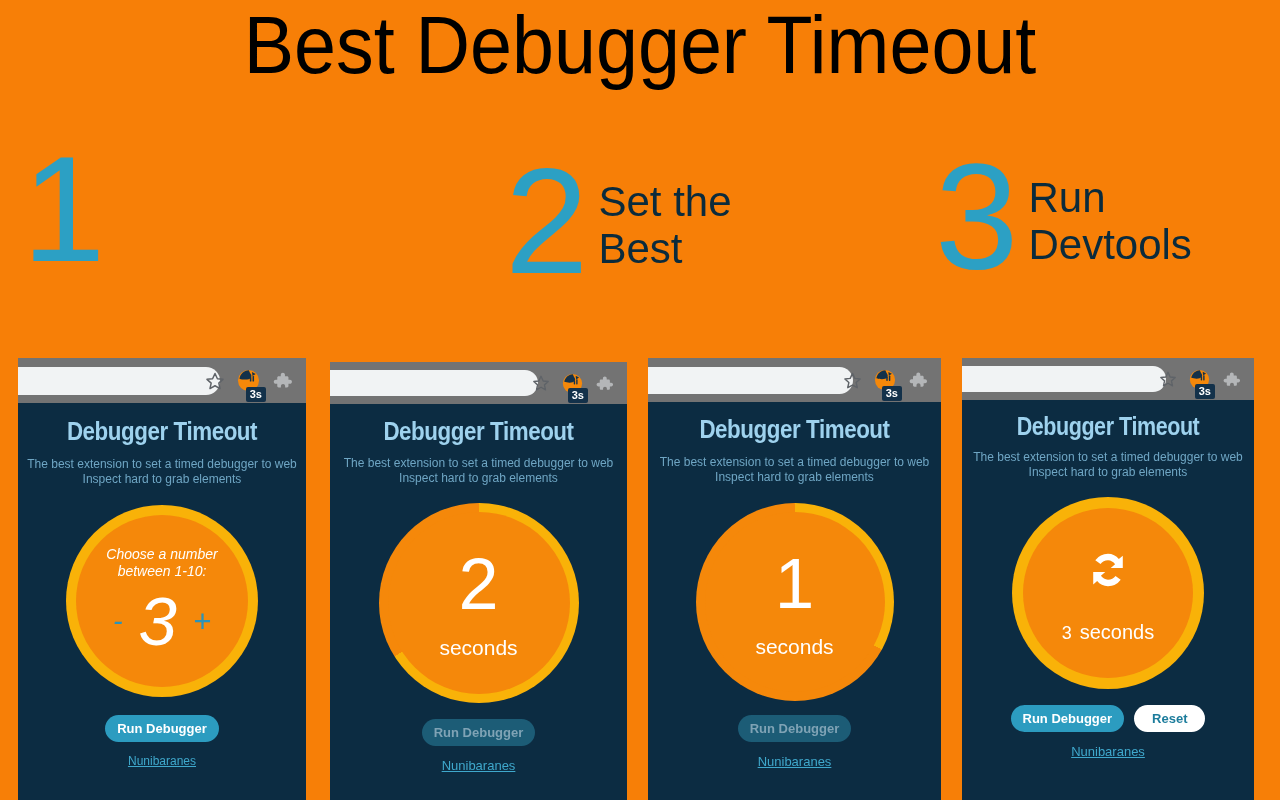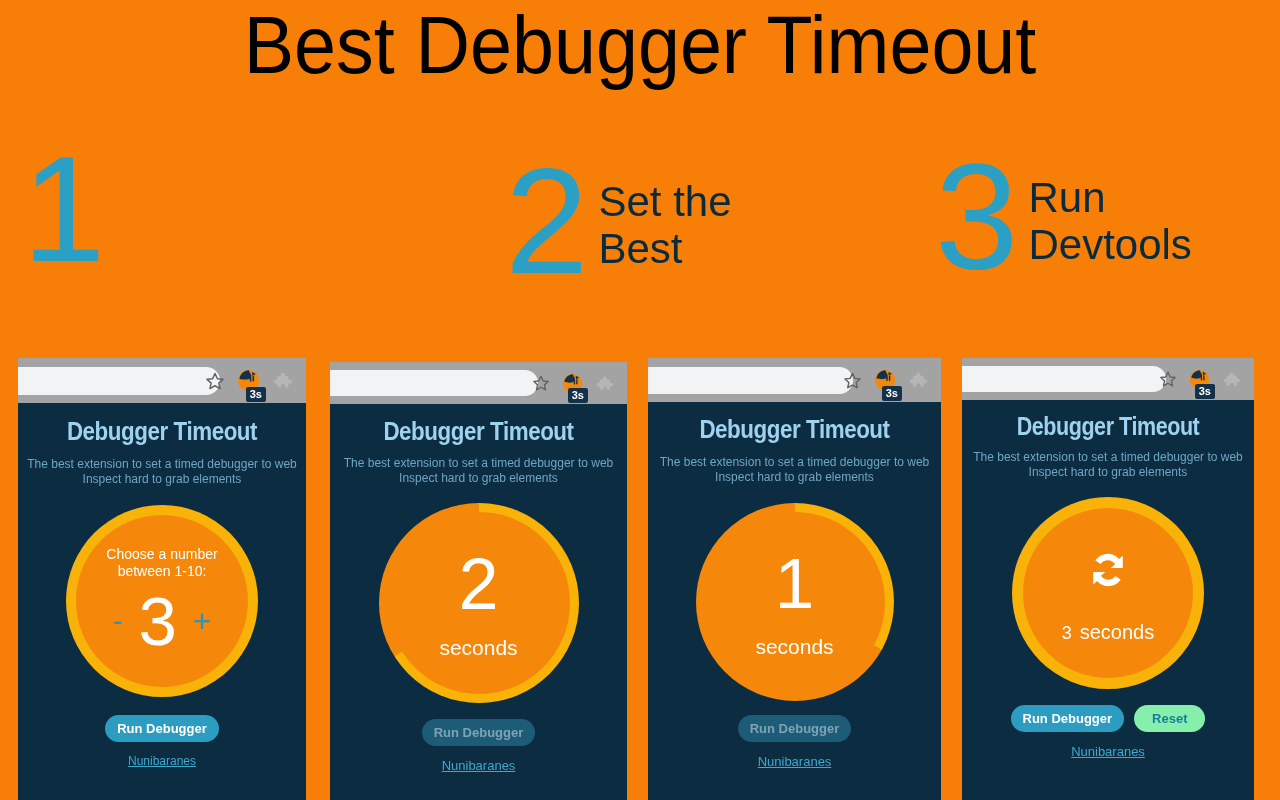--- a/index.html
+++ b/index.html
@@ -73,21 +73,21 @@
   
   .panels { position: absolute; left: 0; top: 0; width: 1280px; height: 800px; }
 
   .panel {
     position: absolute;
     background: #0C2C42;
     overflow: hidden;
   }
 
   .browser-bar {
-    background: #a3a3a3;
+    background: #737373;
     display: flex;
     align-items: center;
     justify-content: flex-end;
     position: relative;
   }
   .omnibox {
     position: absolute;
     left: 0;
     background: #F1F3F4;
     border-radius: 0 999px 999px 0;
@@ -210,21 +210,21 @@
   }
   .btn-run {
     background: #2C9CC0;
     color: #FFFFFF;
   }
   .btn-run.disabled {
     background: #1C5C76;
     color: #7FA3B5;
   }
   .btn-reset {
-    background: #86efac;
+    background: #ffffff;
     color: #1C7C9C;
   }
   .footer-link {
     font-family: "Liberation Sans", sans-serif;
     color: #3FA8CC;
     text-decoration: underline;
     display: block;
   }
 </style>
 </head>
@@ -276,21 +276,21 @@
           <div class="icon-btn">
             <svg width="21" height="21" viewBox="0 0 24 24" fill="#B4B6B8">
               <path d="M20.5 11h-1.7V8.6c0-.9-.7-1.6-1.6-1.6h-2.4V5.3c0-1.3-1.1-2.3-2.4-2.3S10 4 10 5.3V7H7.6c-.9 0-1.6.7-1.6 1.6V11H4.3C3 11 2 12.1 2 13.4s1 2.4 2.3 2.4H6v2.6c0 .9.7 1.6 1.6 1.6h2.6v-1.7c0-1.3 1.1-2.3 2.4-2.3s2.4 1 2.4 2.3V20h2.2c.9 0 1.6-.7 1.6-1.6v-2.6h1.7c1.3 0 2.3-1.1 2.3-2.4S21.8 11 20.5 11z"></path>
             </svg>
           </div>
         </div>
       </div>
       <div class="popup-body" style="height: 397px; padding-top: 13px;">
         <div class="popup-title" style="font-size: 26px;">Debugger Timeout</div>
         <div class="popup-sub" style="font-size: 12px; margin: 10px 7px 0px;">The best extension to set a timed debugger to web Inspect hard to grab elements</div>
-        <div class="timer-wrap" style="width: 192px; height: 192px; margin-top: 18px;">
+        <div class="timer-wrap" style="width: 192px; height: 192px; margin-top: 18px; font-style: italic;">
           <div class="timer-ring" style="background: rgb(249, 178, 8);"></div>
           <div class="timer-inner" style="inset: 10px;">
             <div class="choose-text" style="font-size: 14px; margin-bottom: 7px;">Choose a number
 between 1-10:</div>
             <div class="stepper" style="gap: 16px;">
               <span class="stepper-btn" style="font-size: 29px;">-</span>
               <span class="big-num" style="font-size: 69px;">3</span>
               <span class="stepper-btn" style="font-size: 31px;">+</span>
             </div>
           </div>

